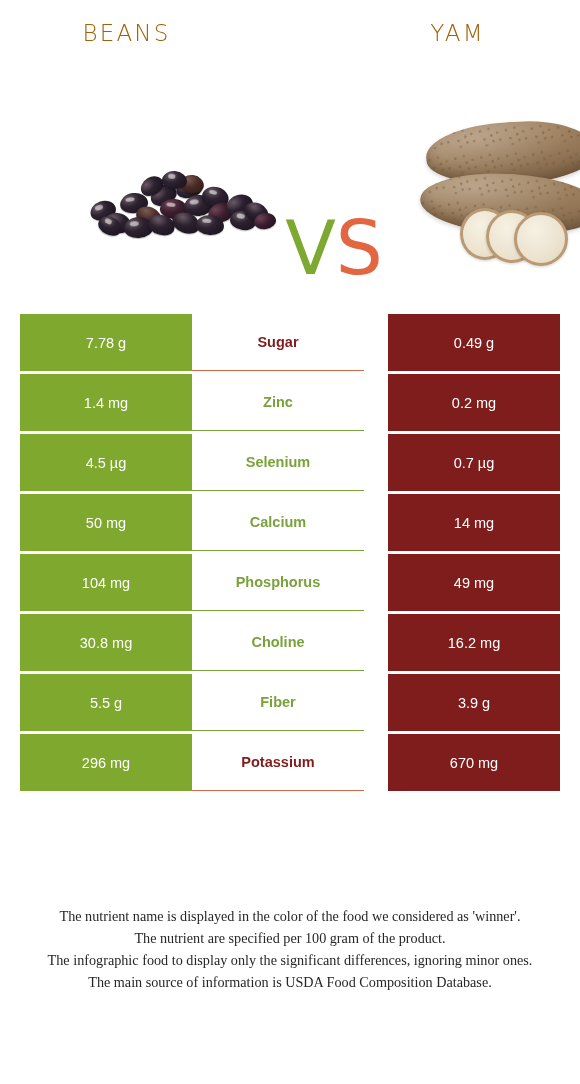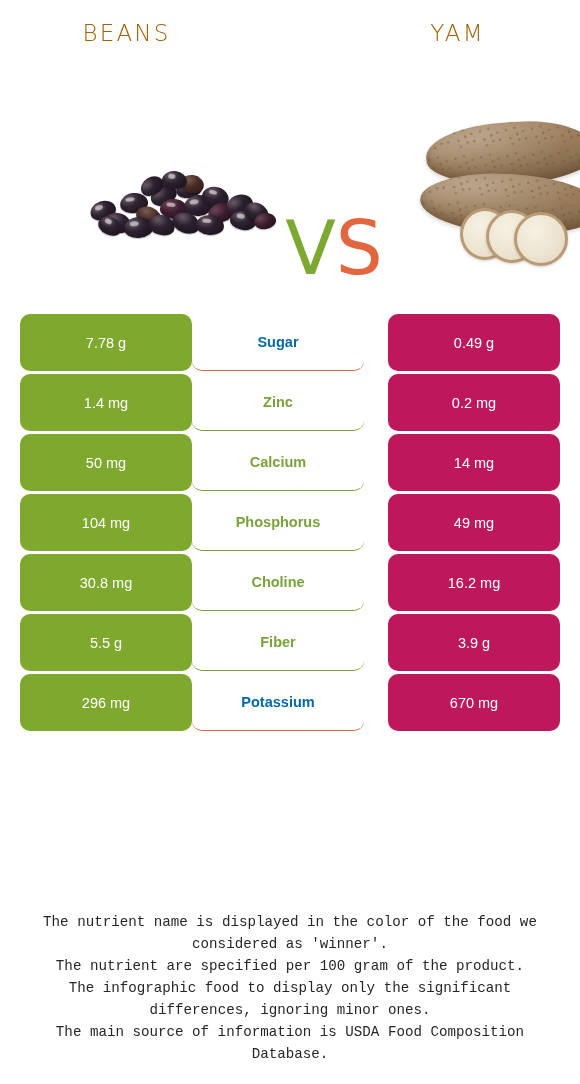--- a/index.html
+++ b/index.html
@@ -164,60 +164,58 @@
     height: 57px;
     margin-bottom: 3px;
   }
   .cell {
     display: flex;
     align-items: center;
     justify-content: center;
     font-size: 14.5px;
     font-weight: 400;
     box-sizing: border-box;
-    border-radius: 10px;
   }
   .cell.left {
     width: 180px;
     background: #7FA82E;
     color: #ffffff;
   }
   .cell.mid {
     width: 180px;
     background: #ffffff;
     font-weight: 700;
     font-size: 14.5px;
   }
   .cell.right {
     width: 180px;
-    background: #be185d;
+    background: #7f1d1d;
     color: #ffffff;
     margin-left: 24px;
   }
   .cell.mid.win-beans {
     color: #79A23A;
     border-bottom: 1px solid #79A23A;
   }
   .cell.mid.win-yam {
-    color: #0369a1;
+    color: #7f1d1d;
     border-bottom: 1px solid #D4694A;
   }
 
   
   .footnote {
     position: absolute;
     left: 30px;
     top: 905px;
     width: 520px;
     text-align: center;
     font-size: 14.2px;
     line-height: 22px;
     color: #262626;
-    font-family: Liberation Mono, monospace;
-    margin-top: 6px;
+    font-family: Liberation Serif, serif;
   }
   .footnote div { white-space: normal; }
 </style>
 </head>
 <body>
 
 <div class="header">
   <div class="food-title left">BEANS</div>
   <div class="food-title right">YAM</div>
 </div>
@@ -267,20 +265,25 @@
       <div class="cell left">7.78 g</div>
       <div class="cell mid win-yam">Sugar</div>
       <div class="cell right">0.49 g</div>
     </div>
     <div class="row">
       <div class="cell left">1.4 mg</div>
       <div class="cell mid win-beans">Zinc</div>
       <div class="cell right">0.2 mg</div>
     </div>
     <div class="row">
+      <div class="cell left">4.5 µg</div>
+      <div class="cell mid win-beans">Selenium</div>
+      <div class="cell right">0.7 µg</div>
+    </div>
+    <div class="row">
       <div class="cell left">50 mg</div>
       <div class="cell mid win-beans">Calcium</div>
       <div class="cell right">14 mg</div>
     </div>
     <div class="row">
       <div class="cell left">104 mg</div>
       <div class="cell mid win-beans">Phosphorus</div>
       <div class="cell right">49 mg</div>
     </div>
     <div class="row">

